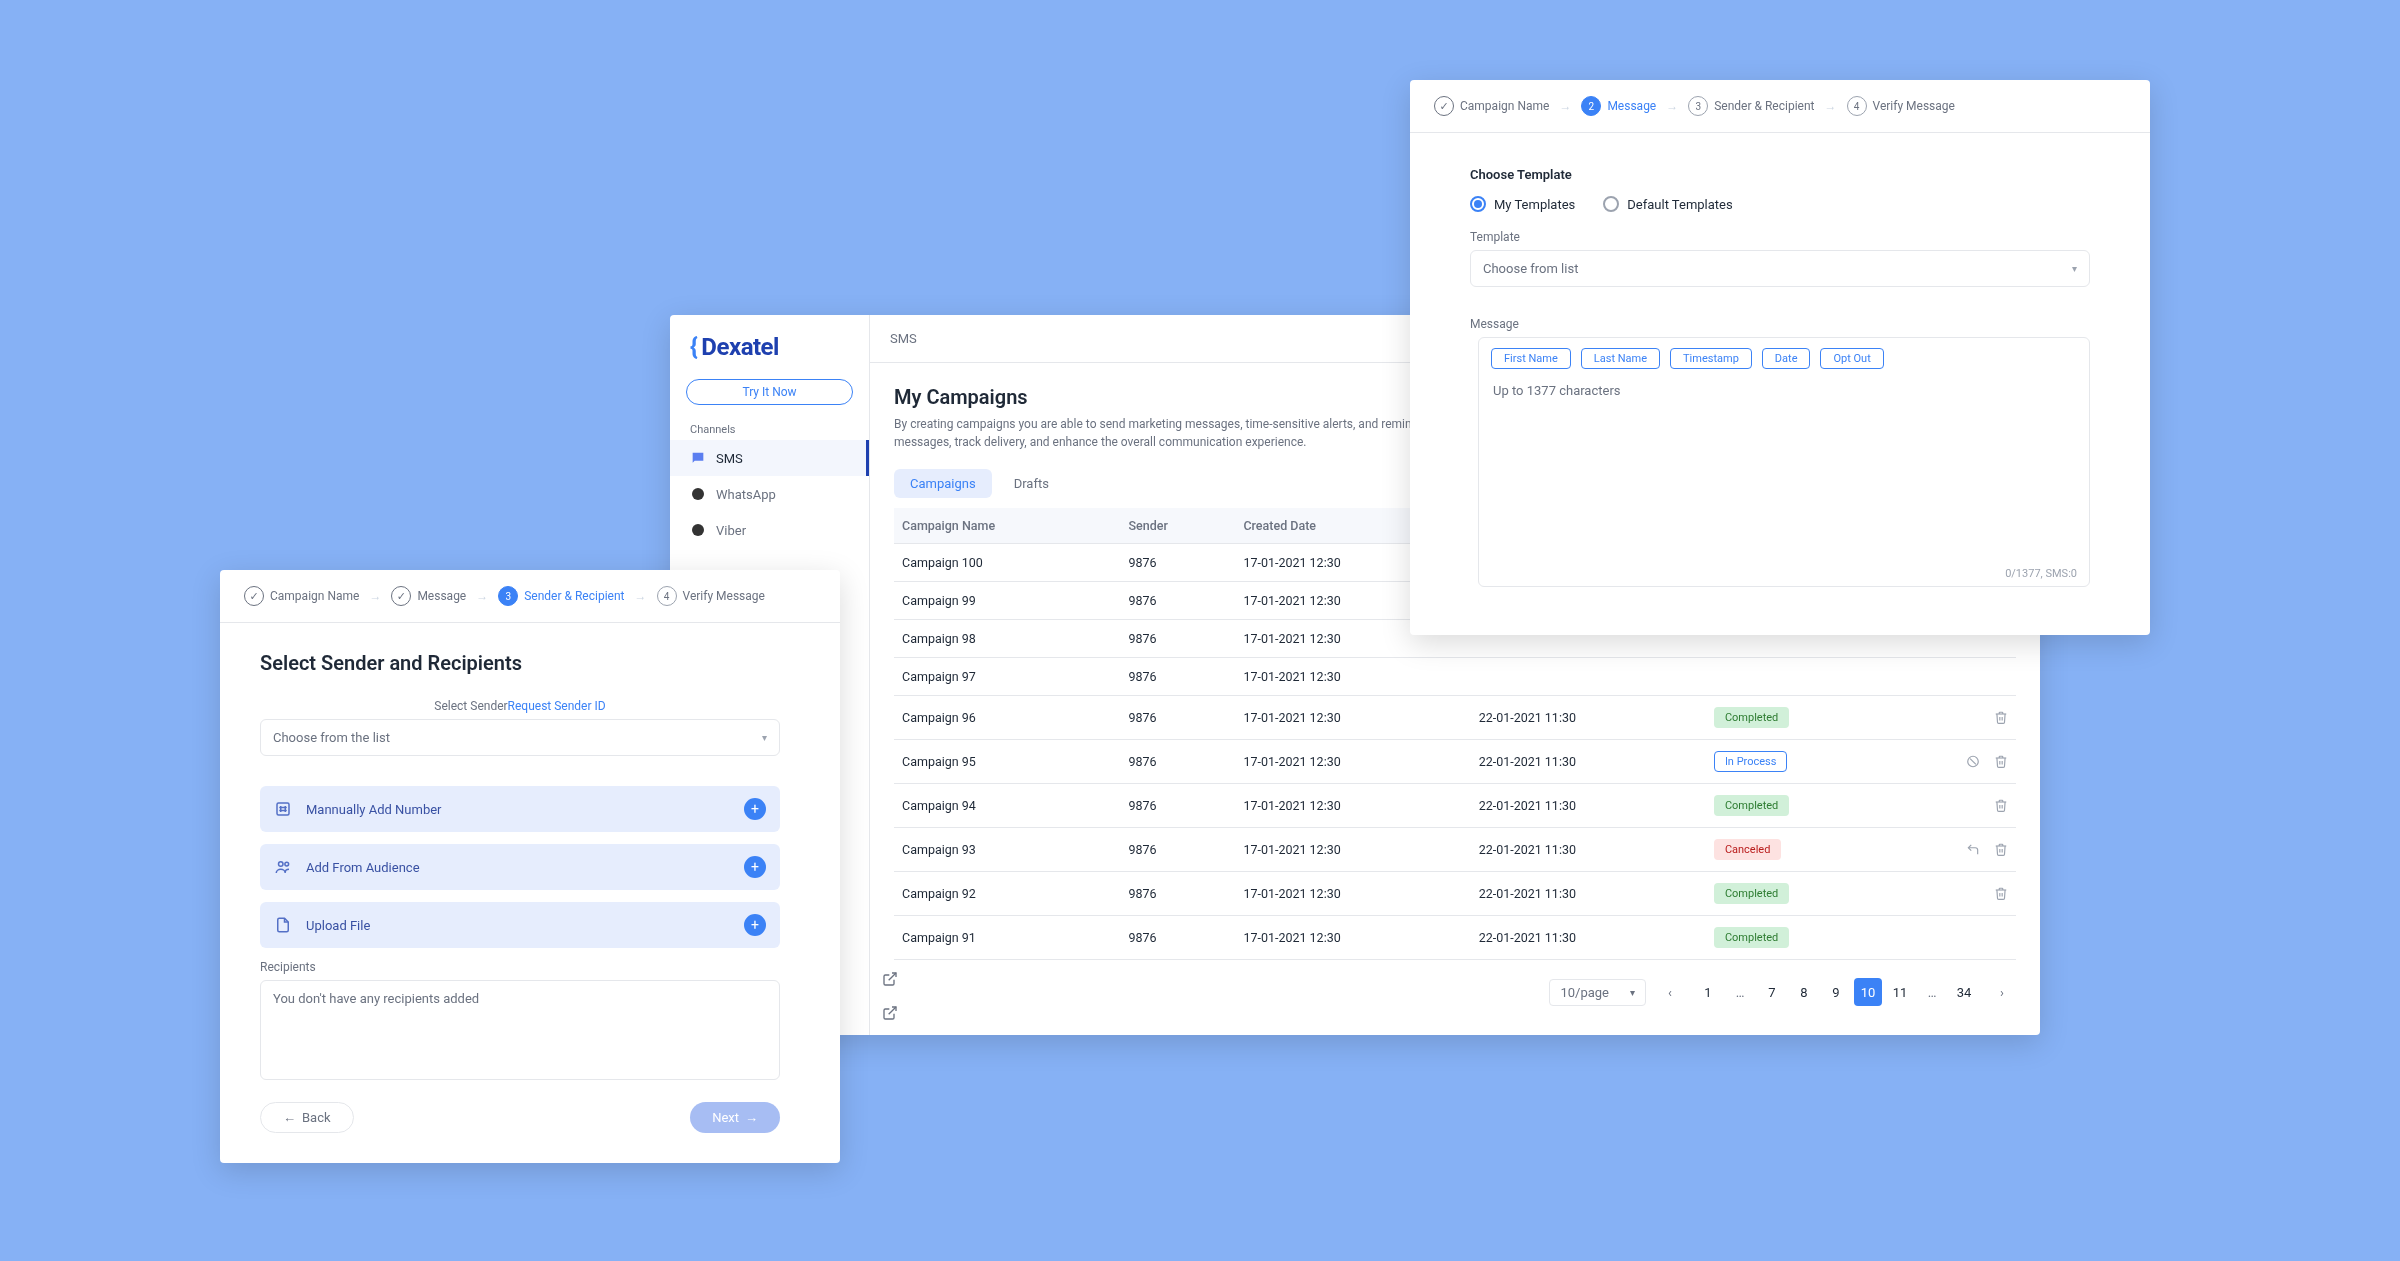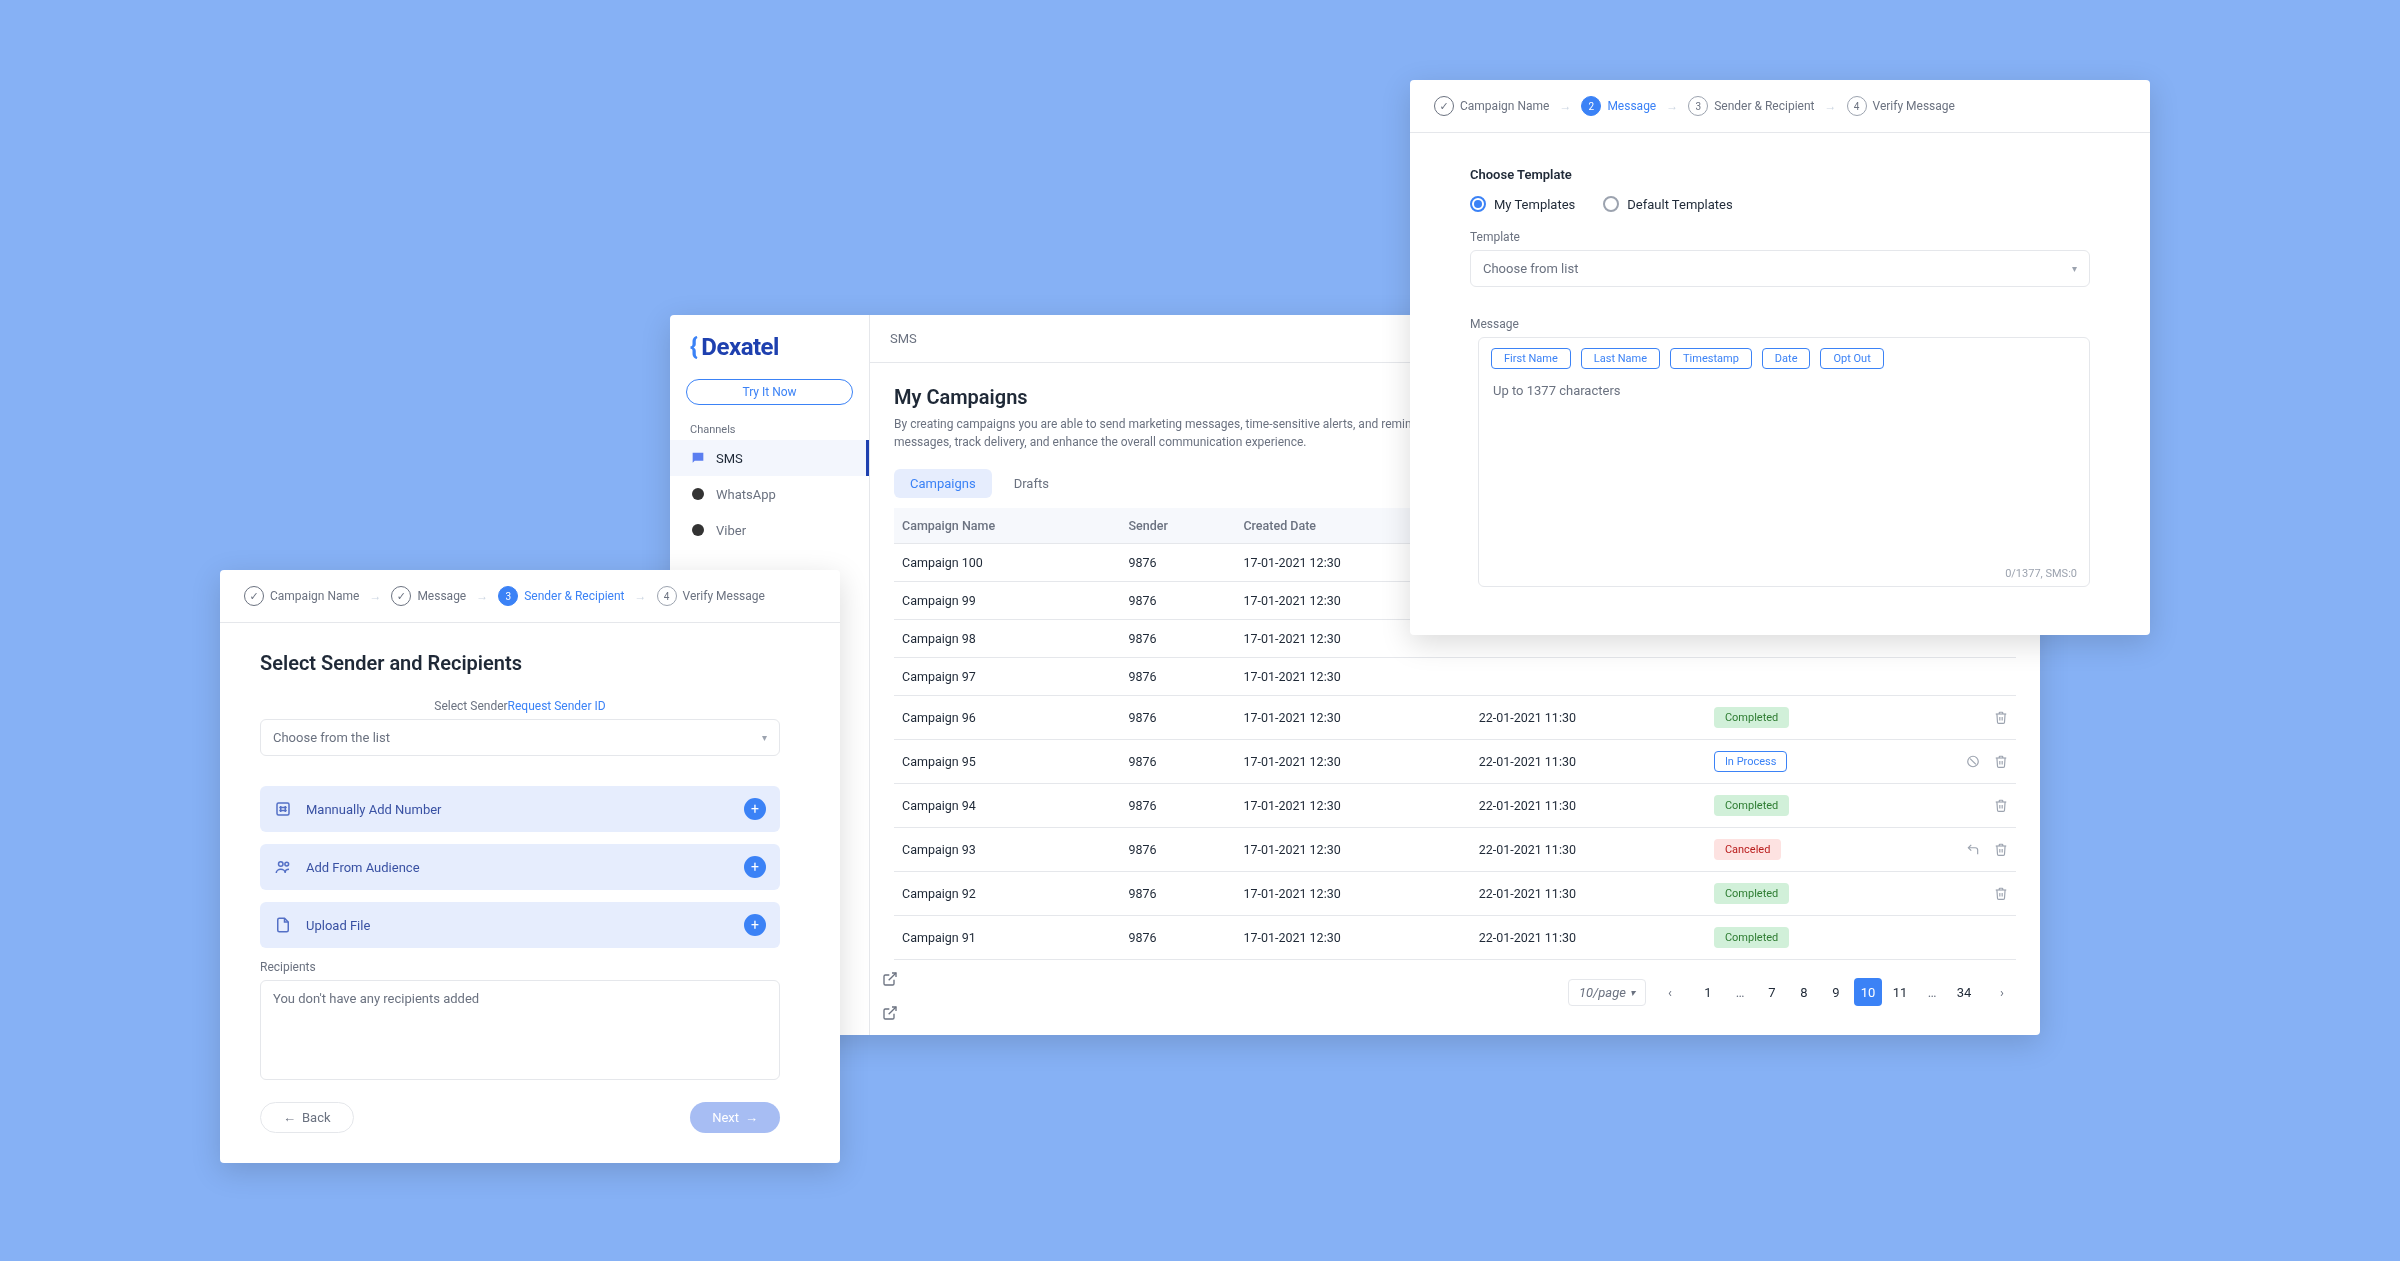--- a/index.html
+++ b/index.html
@@ -138,21 +138,21 @@
   }
   .st-completed{background:var(--green-bg);color:var(--green-tx);}
   .st-inprocess{background:#fff;color:var(--primary);border-color:var(--primary);}
   .st-canceled{background:var(--red-bg);color:var(--red-tx);}
   .rowIcons{display:flex;gap:14px;justify-content:flex-end;color:#9ca3af;}
   .rowIcons span{cursor:pointer;}
   .pagination{
     display:flex;align-items:center;gap:10px;justify-content:flex-end;
     margin-top:18px;font-size:13px;color:var(--muted);
   }
-  .pgSelect{border:1px solid var(--border);border-radius:4px;padding:5px 10px;display:flex;gap:4px;align-items:center;cursor:pointer;font-style:italic;}
+  .pgSelect{border:1px solid var(--border);border-radius:4px;padding:5px 10px;display:flex;gap:21px;align-items:center;cursor:pointer;}
   .pgBtn{width:28px;height:28px;display:flex;align-items:center;justify-content:center;border-radius:4px;cursor:pointer;}
   .pgBtn.num{color:var(--text);}
   .pgBtn.active{background:var(--primary);color:#fff;}
   .pgBtn.ell{cursor:default;}
 
   #panelB .cornerIcons{
     position:absolute;left:200px;bottom:0;width:40px;
     display:flex;flex-direction:column;padding:10px 12px;gap:14px;color:var(--muted);
     border-right:0;
   }

